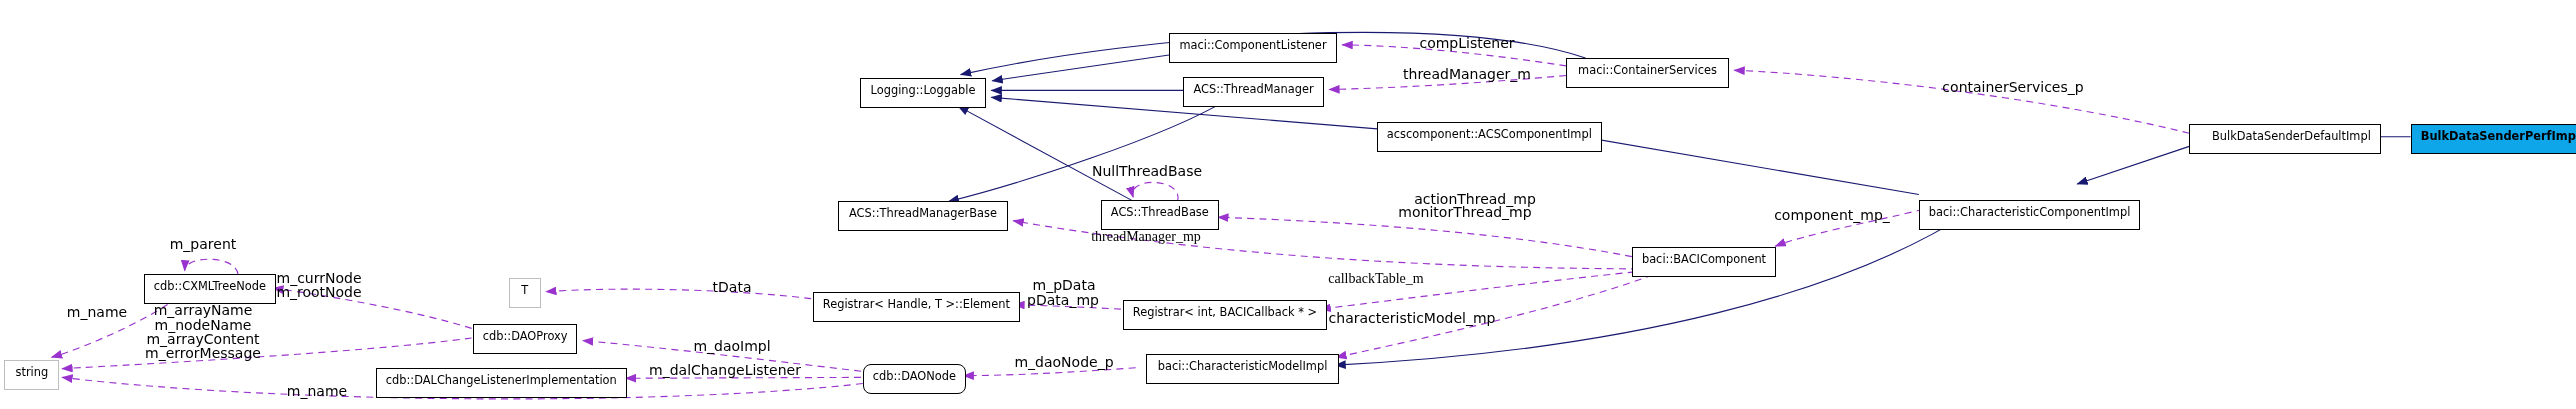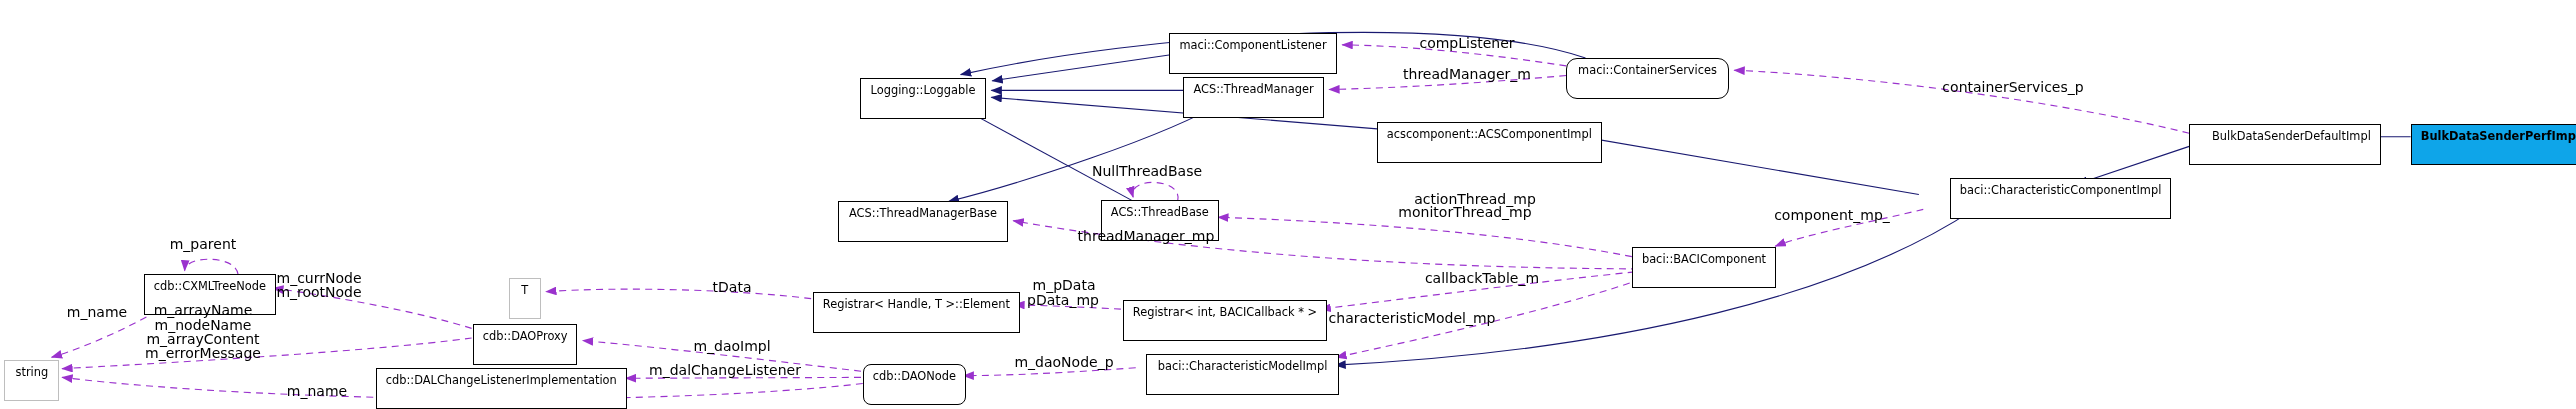--- a/index.html
+++ b/index.html
@@ -1,19 +1,19 @@
 <!DOCTYPE html>
 <html style="font-size:14px"><head>
 <meta charset="utf-8">
 <style>
   html,body{margin:0;padding:0;background:#ffffff;}
   #canvas{position:relative;width:2576px;height:410px;background:#ffffff;overflow:hidden;
           font-family:"DejaVu Sans","Liberation Sans",sans-serif;}
   #edges-layer{position:absolute;left:0;top:0;width:2576px;height:410px;}
-  .class-node{position:absolute;box-sizing:border-box;height:41px;line-height:22px;
+  .class-node{position:absolute;box-sizing:border-box;height:30px;line-height:22px;
           padding:0 8.8px;border:0.9px solid #000;background:#fff;color:#000;
           font-size:11.4px;white-space:nowrap;text-align:center;cursor:pointer;}
   .class-node.external{border:0.9px solid #bebebe;cursor:default;}
   .class-node.current{background:#0ea5e9;font-weight:bold;cursor:default;}
   .edge-label{position:absolute;transform:translateX(-50%);font-size:14px;color:#000;
           white-space:nowrap;line-height:13px;}
 </style>
 </head>
 <body>
 
@@ -56,48 +56,48 @@
         <path d="M 539,386 C 420,402 165,416 71,421" fill="none" stroke="#9a32cd" stroke-width="1.3" stroke-dasharray="8,6" marker-end="url(#arrow-usage)"></path>
         <path d="M 539,375 C 478,356 385,339 312,329" fill="none" stroke="#9a32cd" stroke-width="1.3" stroke-dasharray="8,6" marker-end="url(#arrow-usage)"></path>
         <path d="M 203,340 C 167,366 100,396 59,408" fill="none" stroke="#9a32cd" stroke-width="1.3" stroke-dasharray="8,6" marker-end="url(#arrow-usage)"></path>
         <path d="M 272,313 C 269,291 212,291 211,309" fill="none" stroke="#9a32cd" stroke-width="1.3" stroke-dasharray="8,6" marker-end="url(#arrow-usage)"></path>
       </g>
   </svg>
   <div id="nodes-layer">
       <div class="class-node" style="left: 860px; top: 78px; min-width: 126px;">Logging::Loggable</div>
       <div class="class-node" style="left: 1169px; top: 33px; min-width: 168px;">maci::ComponentListener</div>
       <div class="class-node" style="left: 1183px; top: 77px; min-width: 141px;">ACS::ThreadManager</div>
-      <div class="class-node" style="left: 1566px; top: 58px; min-width: 163px; border-radius: 11px;">maci::ContainerServices</div>
+      <div class="class-node" style="left: 1566px; top: 58px; min-width: 163px;">maci::ContainerServices</div>
       <div class="class-node" style="left: 1377px; top: 122px; min-width: 194px;">acscomponent::ACSComponentImpl</div>
       <div class="class-node" style="left: 2189px; top: 124px; min-width: 176px; padding-left: 22px;">BulkDataSenderDefaultImpl</div>
       <div class="class-node current" style="left: 2411px; top: 124px; min-width: 159px;">BulkDataSenderPerfImpl</div>
-      <div class="class-node" style="left: 1919px; top: 178px; min-width: 218px; margin-left: 31px;">baci::CharacteristicComponentImpl</div>
+      <div class="class-node" style="left: 1919px; top: 200px; min-width: 218px;">baci::CharacteristicComponentImpl</div>
       <div class="class-node" style="left: 838px; top: 201px; min-width: 170px;">ACS::ThreadManagerBase</div>
       <div class="class-node" style="left: 1101px; top: 200px; min-width: 112px;">ACS::ThreadBase</div>
       <div class="class-node" style="left: 1632px; top: 247px; min-width: 144px;">baci::BACIComponent</div>
       <div class="class-node" style="left: 144px; top: 274px; min-width: 124px;">cdb::CXMLTreeNode</div>
       <div class="class-node external" style="left: 509px; top: 278px; min-width: 31.5px;">T</div>
       <div class="class-node" style="left: 813px; top: 292px; min-width: 195px;">Registrar&lt; Handle, T &gt;::Element</div>
       <div class="class-node" style="left: 1123px; top: 300px; min-width: 192px;">Registrar&lt; int, BACICallback * &gt;</div>
       <div class="class-node" style="left: 473px; top: 324px; min-width: 104px;">cdb::DAOProxy</div>
       <div class="class-node" style="left: 1138px; top: 354px; min-width: 193px; margin-left: 8px;">baci::CharacteristicModelImpl</div>
       <div class="class-node" style="left: 376px; top: 368px; min-width: 244px;">cdb::DALChangeListenerImplementation</div>
       <div class="class-node" style="left: 863px; top: 364px; min-width: 95px; border-radius: 8px;">cdb::DAONode</div>
       <div class="class-node external" style="left: 4.4px; top: 360px; min-width: 55px;">string</div>
     </div>
   <div id="labels-layer">
       <div class="edge-label" style="left: 1467px; top: 37px;">compListener</div>
       <div class="edge-label" style="left: 1467px; top: 68px;">threadManager_m</div>
       <div class="edge-label" style="left: 2013px; top: 81px;">containerServices_p</div>
       <div class="edge-label" style="left: 1147px; top: 165px;">NullThreadBase</div>
       <div class="edge-label" style="left: 1465px; top: 193px; padding-left: 20px;">actionThread_mp</div>
       <div class="edge-label" style="left: 1465px; top: 206px;">monitorThread_mp</div>
-      <div class="edge-label" style="left: 1146px; top: 230px;">threadManager_mp</div>
+      <div class="edge-label" style="left: 1146px; top: 230px; font-family: Liberation Serif, serif;">threadManager_mp</div>
       <div class="edge-label" style="left: 1832px; top: 209px;">component_mp_</div>
-      <div class="edge-label" style="left: 1482px; top: 272px;">callbackTable_m</div>
+      <div class="edge-label" style="left: 1376px; top: 272px; font-family: Liberation Serif, serif;">callbackTable_m</div>
       <div class="edge-label" style="left: 1412px; top: 312px;">characteristicModel_mp</div>
       <div class="edge-label" style="left: 1064px; top: 279px;">m_pData</div>
       <div class="edge-label" style="left: 1063px; top: 294px;">pData_mp</div>
       <div class="edge-label" style="left: 732px; top: 281px;">tData</div>
       <div class="edge-label" style="left: 1064px; top: 356px;">m_daoNode_p</div>
       <div class="edge-label" style="left: 732px; top: 340px;">m_daoImpl</div>
       <div class="edge-label" style="left: 725px; top: 364px;">m_dalChangeListener</div>
       <div class="edge-label" style="left: 317px; top: 385px;">m_name</div>
       <div class="edge-label" style="left: 97px; top: 306px;">m_name</div>
       <div class="edge-label" style="left: 203px; top: 238px;">m_parent</div>

